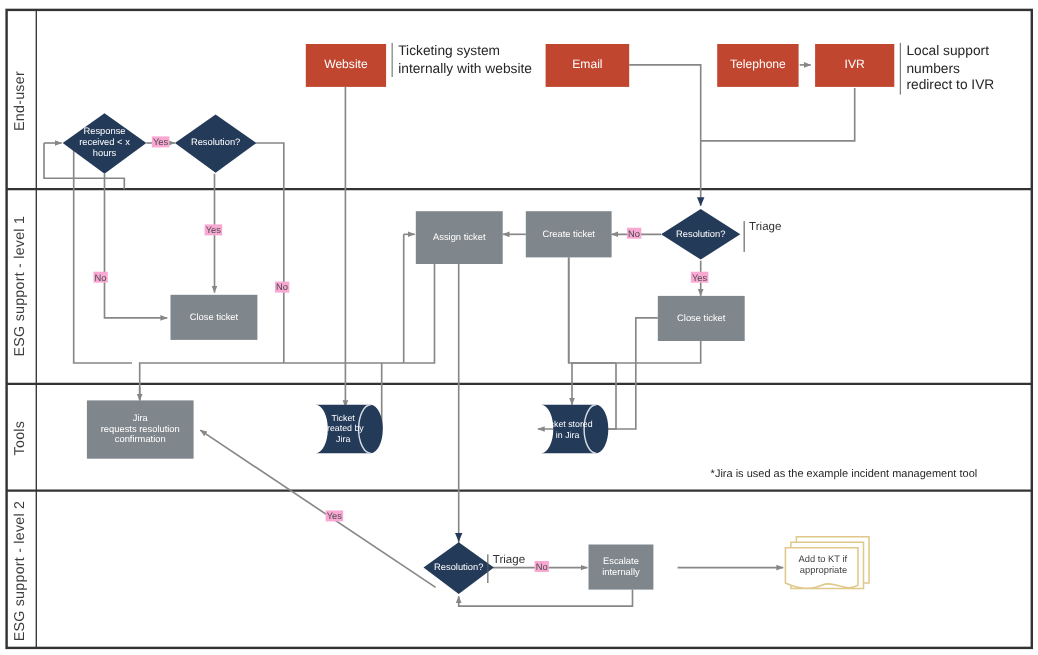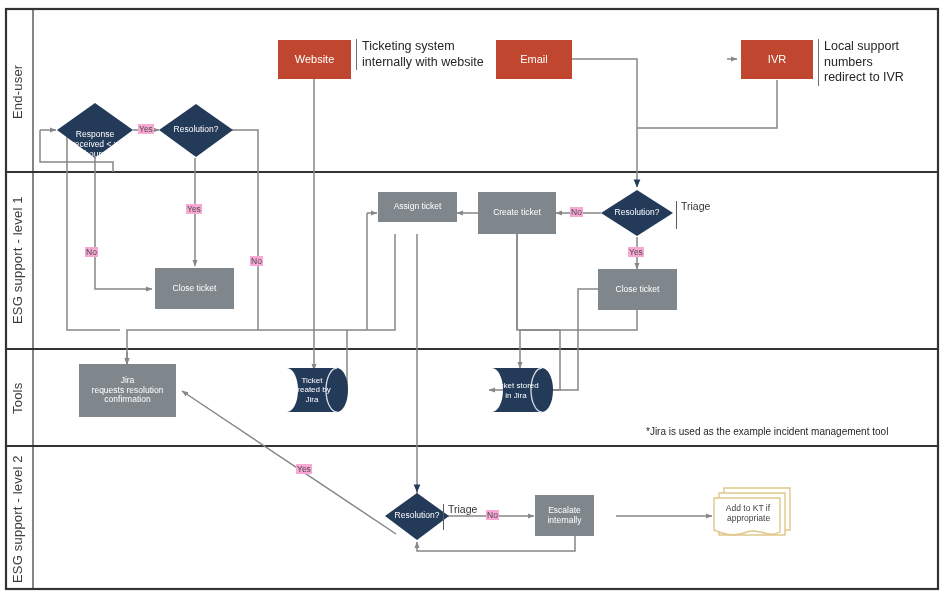--- a/index.html
+++ b/index.html
@@ -140,25 +140,28 @@
   <div class="lane-label" style="left:10px;top:180px;height:160px;width:22px;">ESG support - level 1</div>
   <div class="lane-label" style="left:10px;top:356px;height:84px;width:22px;">Tools</div>
   <div class="lane-label" style="left:10px;top:452px;height:134px;width:22px;">ESG support - level 2</div>
 
   <div class="node box-red" style="left:278px;top:40px;width:73px;height:39px;">
     <span class="node-text">Website</span>
   </div>
   <div class="node box-red" style="left:496px;top:40px;width:76px;height:39px;">
     <span class="node-text">Email</span>
   </div>
+  <div class="node box-red" style="left:652px;top:40px;width:74px;height:39px;">
+    <span class="node-text">Telephone</span>
+  </div>
   <div class="node box-red" style="left:741px;top:40px;width:72px;height:39px;">
     <span class="node-text">IVR</span>
   </div>
 
-  <div class="node box-gray" style="left:378px;top:192px;width:79px;height:30px;">
+  <div class="node box-gray" style="left:378px;top:192px;width:79px;height:48px;">
     <span class="node-text">Assign ticket</span>
   </div>
   <div class="node box-gray" style="left:478px;top:192px;width:78px;height:42px;">
     <span class="node-text">Create ticket</span>
   </div>
   <div class="node box-gray" style="left:155px;top:268px;width:79px;height:41px;">
     <span class="node-text">Close ticket</span>
   </div>
   <div class="node box-gray" style="left:598px;top:269px;width:79px;height:41px;">
     <span class="node-text">Close ticket</span>
@@ -166,21 +169,21 @@
   <div class="node box-gray" style="left:79px;top:364px;width:97px;height:53px;">
     <span class="node-text" style="white-space:pre-line;">Jira
 requests resolution
 confirmation</span>
   </div>
   <div class="node box-gray" style="left:535px;top:495px;width:59px;height:41px;">
     <span class="node-text" style="white-space:pre-line;">Escalate
 internally</span>
   </div>
 
-  <div class="diamond-text" style="left:61px;top:108px;width:68px;height:44px;white-space:pre-line;margin-top:15px;">Response
+  <div class="diamond-text" style="left:61px;top:108px;width:68px;height:44px;white-space:pre-line;">Response
 received &lt; x
 hours</div>
   <div class="diamond-text" style="left:164px;top:122px;width:64px;height:16px;">Resolution?</div>
   <div class="diamond-text" style="left:606px;top:205px;width:62px;height:16px;">Resolution?</div>
   <div class="diamond-text" style="left:387px;top:508px;width:60px;height:16px;">Resolution?</div>
 
   <div class="cyl-text" style="left:285px;top:373px;width:54px;height:34px;white-space:pre-line;">Ticket
 created by
 Jira</div>
   <div class="cyl-text" style="left:487px;top:379px;width:58px;height:24px;white-space:pre-line;">Ticket stored

